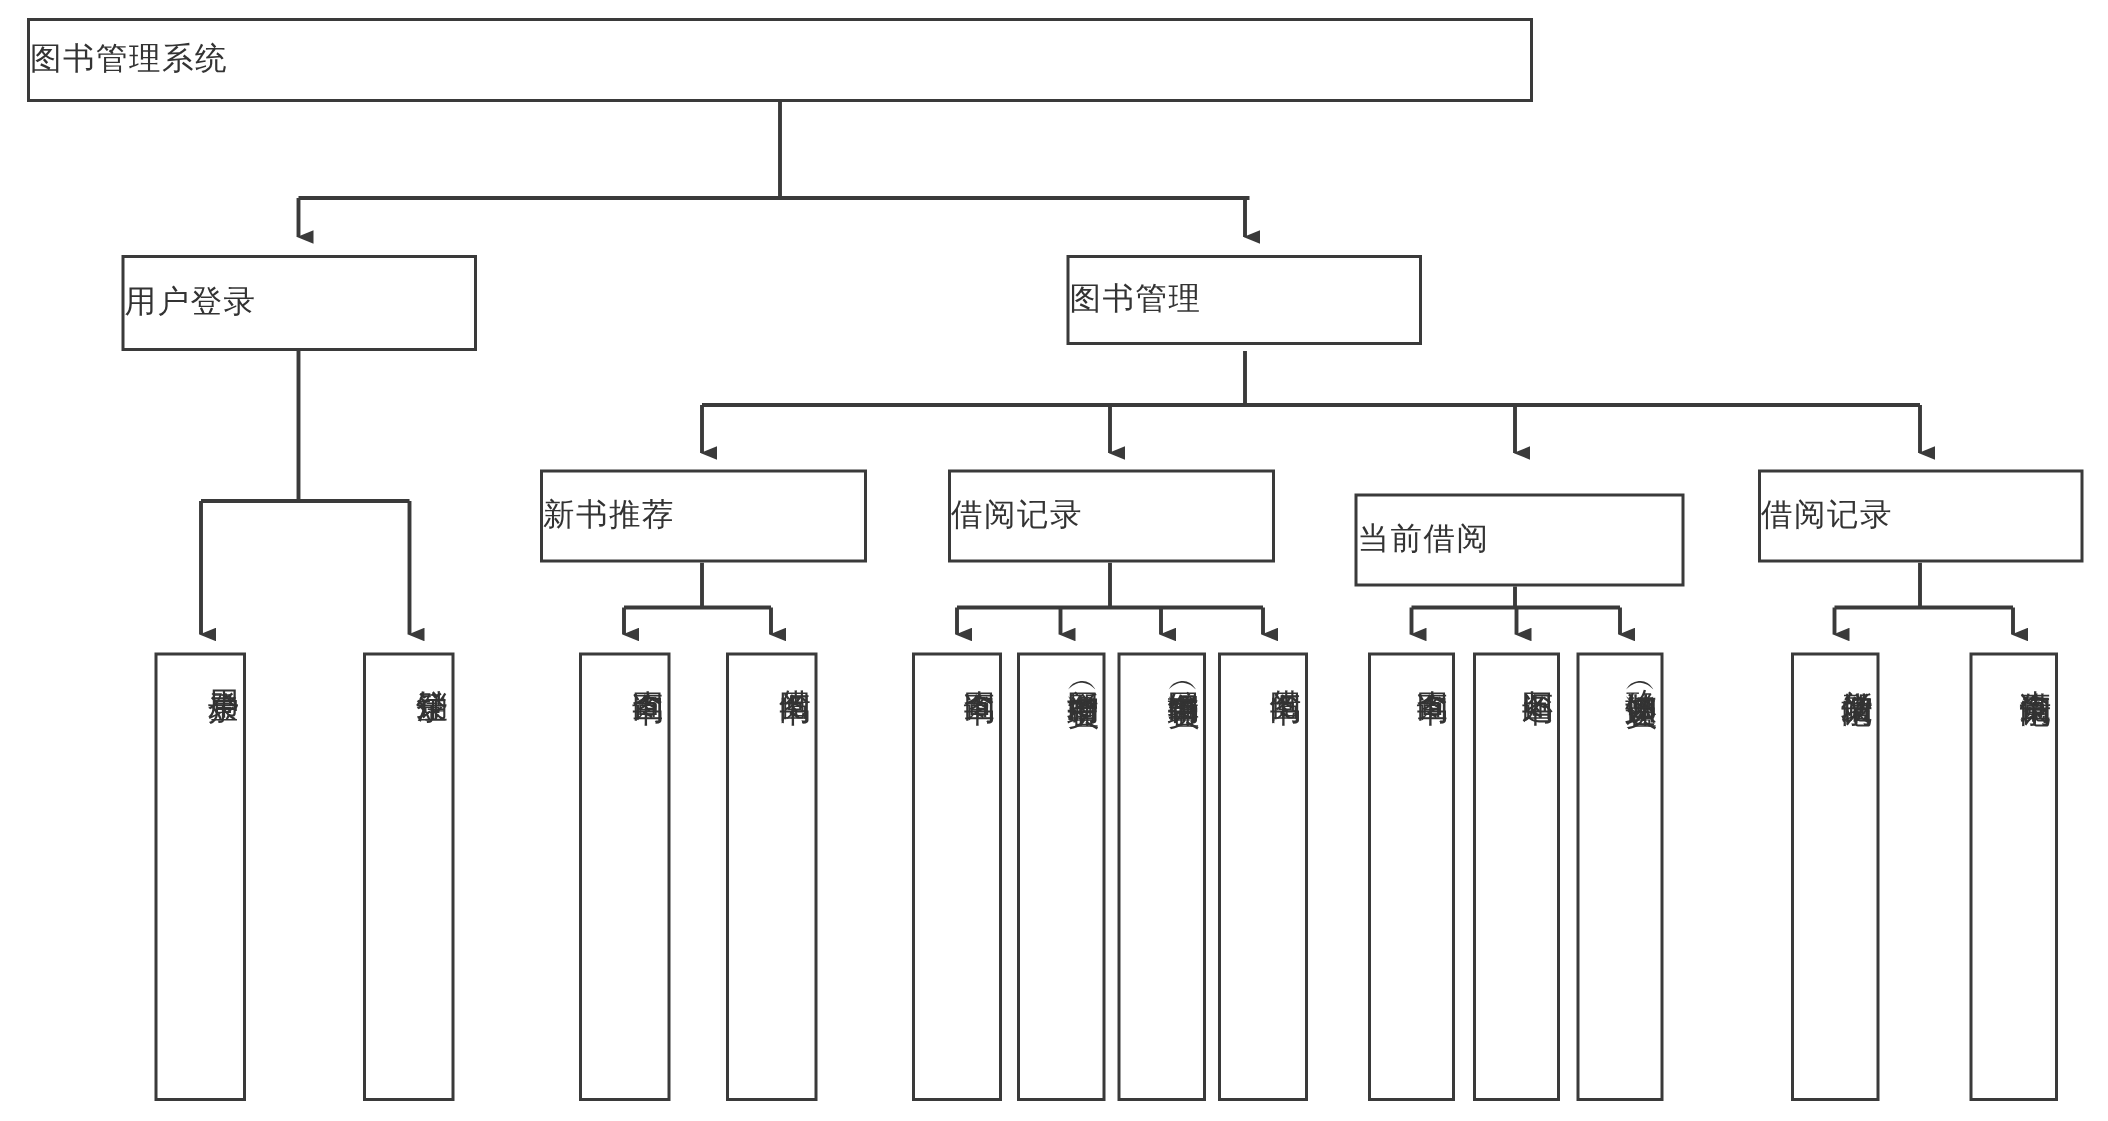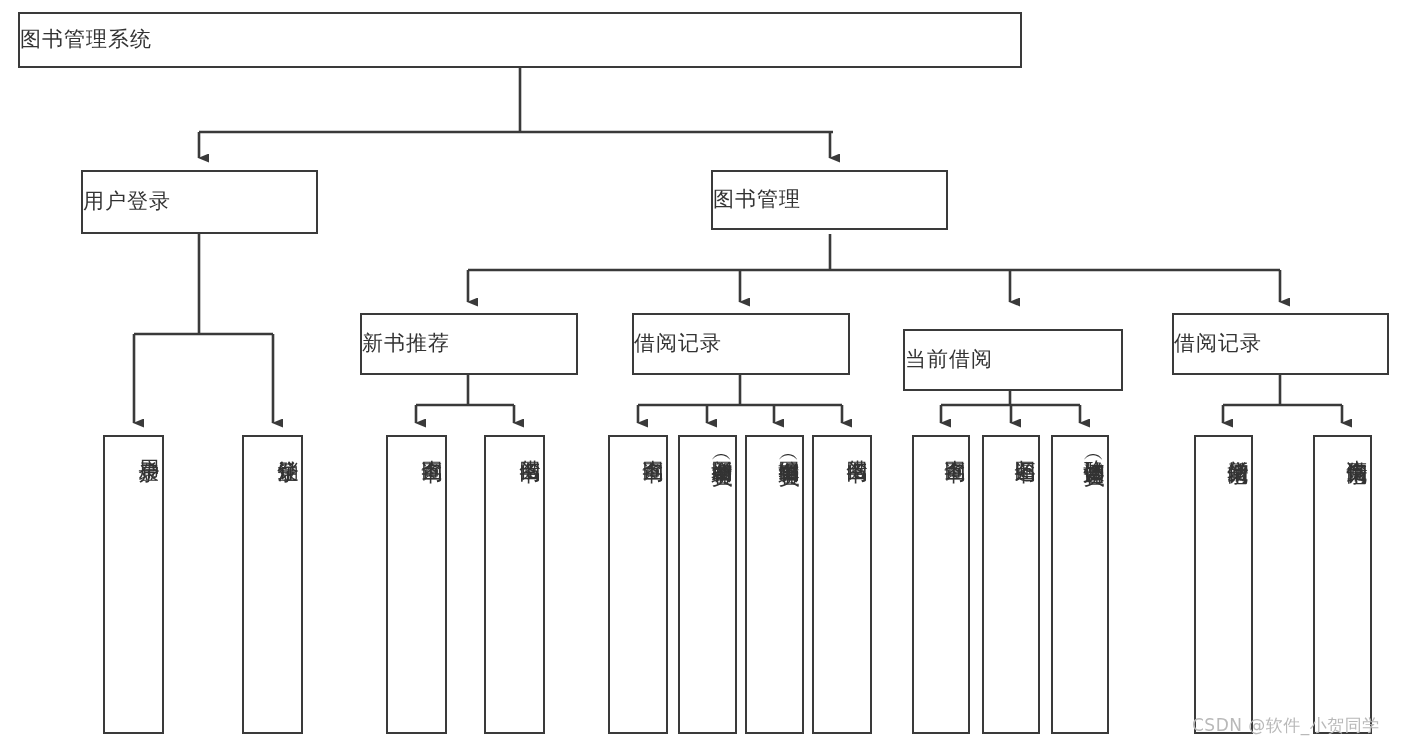--- a/index.html
+++ b/index.html
@@ -179,15 +179,14 @@
   <div class="node node-v" style="left: 1051px; top: 435px; width: 58px; height: 299px; border-color: rgb(58, 58, 58); color: rgb(51, 51, 51); background: rgb(255, 255, 255);">
     <span class="vlabel">确认归还（管理员）</span>
   </div>
   <div class="node node-v" style="left: 1194px; top: 435px; width: 59px; height: 299px; border-color: rgb(58, 58, 58); color: rgb(51, 51, 51); background: rgb(255, 255, 255);">
     <span class="vlabel">新增借阅记录</span>
   </div>
   <div class="node node-v" style="left: 1313px; top: 435px; width: 59px; height: 299px; border-color: rgb(58, 58, 58); color: rgb(51, 51, 51); background: rgb(255, 255, 255);">
     <span class="vlabel">查询借阅记录</span>
   </div>
 
-  <div class="watermark" style="left:1192px; top:714px;">CSDN @软件_小贺同学</div>
 
 </div>
 
 </body></html>

